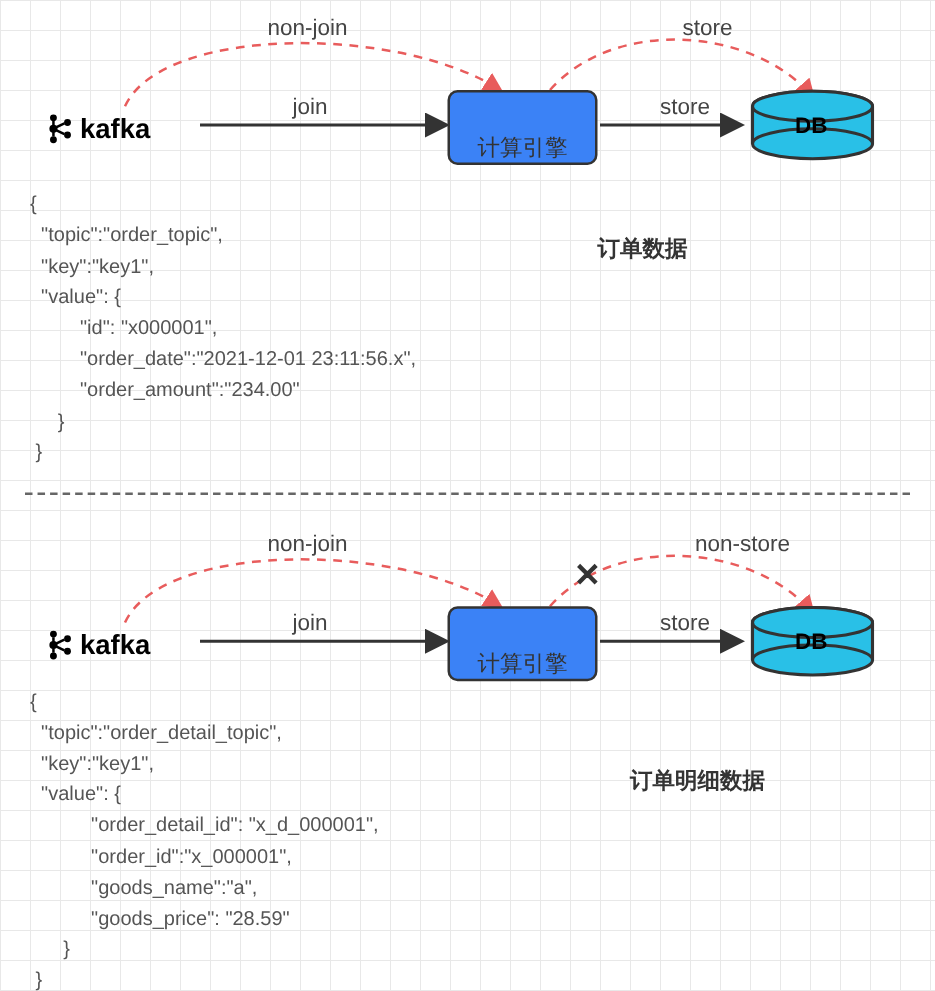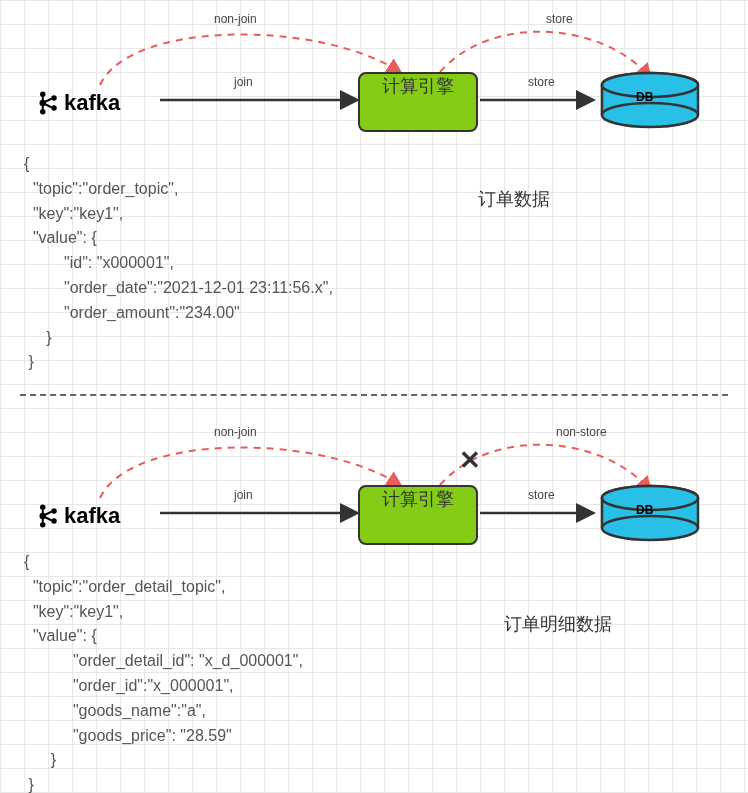--- a/index.html
+++ b/index.html
@@ -11,44 +11,44 @@
     background-color: #fff;
     background-image:
       linear-gradient(to right, #e8e8e8 1px, transparent 1px),
       linear-gradient(to bottom, #e8e8e8 1px, transparent 1px);
     background-size: 24px 24px;
     position: relative;
     color: #444;
   }
   .label {
     position: absolute;
-    font-size: 12px;
+    font-size: 18px;
     color: #444;
   }
   .section-title {
     position: absolute;
-    font-weight: normal;
+    font-weight: bold;
     font-size: 18px;
     color: #333;
   }
   .json-block {
     position: absolute;
     font-size: 16px;
     line-height: 1.55;
     white-space: pre;
     color: #555;
     font-family: Arial, sans-serif;
   }
   .engine-box {
     position: absolute;
-    background: #84cc16;
+    background: #3b82f6;
     border: 2px solid #333;
     border-radius: 8px;
     display: flex;
-    align-items: flex-start;
+    align-items: flex-end;
     justify-content: center;
     font-size: 18px;
     color: #333;
   }
   .kafka {
     position: absolute;
     display: flex;
     align-items: center;
     gap: 0;
   }

